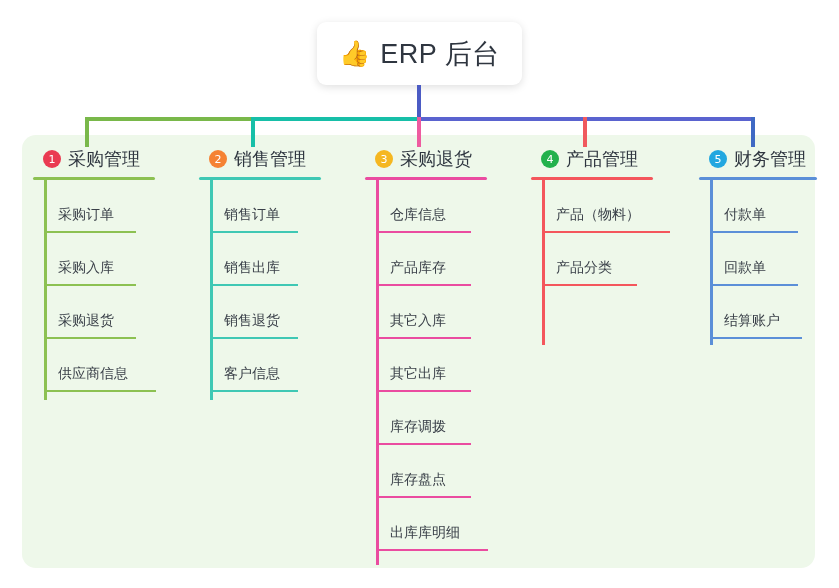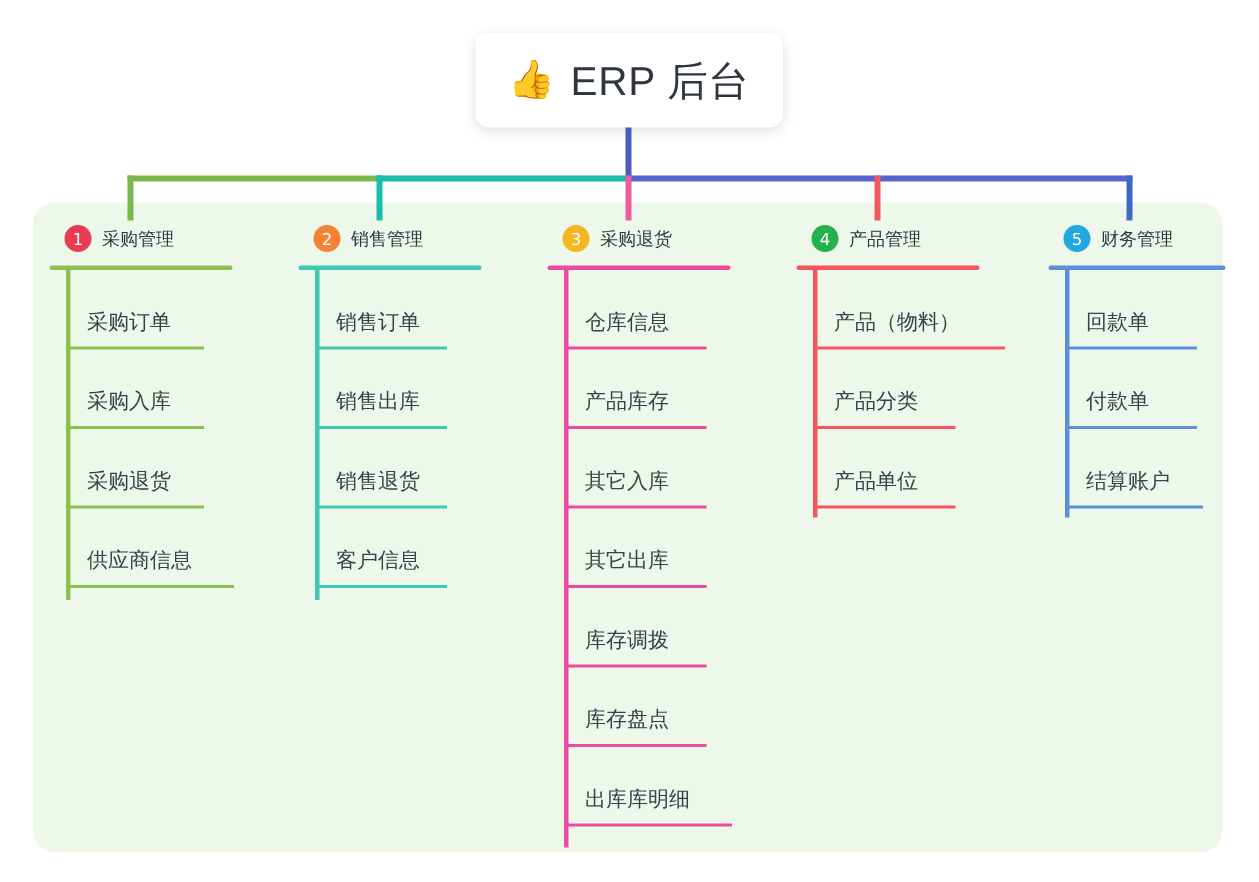--- a/index.html
+++ b/index.html
@@ -54,21 +54,21 @@
     padding-left:10px;
   }
   .badge{
     width:18px;height:18px;border-radius:50%;
     color:#fff;font-size:11px;
     display:flex;align-items:center;justify-content:center;
     flex:0 0 auto;
     font-family:"DejaVu Sans",sans-serif;
   }
   .col-title{
-    font-size:12px;color:#2f3640;white-space:nowrap;
+    font-size:18px;color:#2f3640;white-space:nowrap;
   }
   .head-rule{
     height:3px;margin-top:5px;border-radius:2px;
   }
   .items{position:relative;margin-top:0;}
   .spine{
     position:absolute;left:11px;top:0;width:3px;
   }
   .item{
     position:relative;
@@ -209,42 +209,38 @@
       <div class="items">
         <div class="spine" style="background: rgb(244, 86, 92); height: 165px;"></div>
         <div class="item">
           <span class="item-label">产品（物料）</span>
           <div class="item-rule" style="background: rgb(244, 86, 92); width: 128px;"></div>
         </div>
         <div class="item">
           <span class="item-label">产品分类</span>
           <div class="item-rule" style="background: rgb(244, 86, 92); width: 95px;"></div>
         </div>
-        <div class="item">
-          <span class="item-label">产品单位</span>
-          <div class="item-rule" style="background: rgb(244, 86, 92); width: 95px;"></div>
-        </div>
       </div>
     </div>
   <div class="col" style="left:699px;width:130px;">
       <div class="col-head">
         <span class="badge" style="background: rgb(34, 167, 224);">5</span>
         <span class="col-title">财务管理</span>
       </div>
       <div class="head-rule" style="background: rgb(91, 143, 216); width: 118px;"></div>
       <div class="items">
         <div class="spine" style="background: rgb(91, 143, 216); height: 165px;"></div>
         <div class="item">
+          <span class="item-label">付款单</span>
+          <div class="item-rule" style="background: rgb(91, 143, 216); width: 88px;"></div>
+        </div>
+        <div class="item">
           <span class="item-label">回款单</span>
           <div class="item-rule" style="background: rgb(91, 143, 216); width: 88px;"></div>
         </div>
         <div class="item">
-          <span class="item-label">付款单</span>
-          <div class="item-rule" style="background: rgb(91, 143, 216); width: 88px;"></div>
-        </div>
-        <div class="item">
           <span class="item-label">结算账户</span>
           <div class="item-rule" style="background: rgb(91, 143, 216); width: 92px;"></div>
         </div>
       </div>
     </div>
 
 </div>
 
 </body></html>

